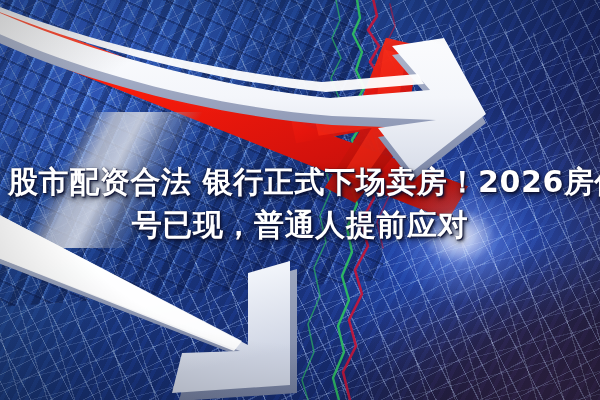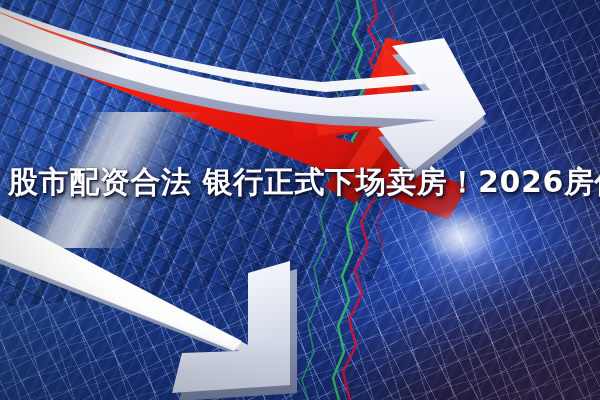--- a/index.html
+++ b/index.html
@@ -235,15 +235,16 @@
              L250,136 Z" fill="url(#wFace2)"></path>
     <path d="M-30,28 L2,-4 L252,126 L244,136 Z" fill="#ffffff" opacity=".9"></path>
   </svg>
 
   <div class="layer" id="bg-flare"></div>
   <div class="layer" id="bg-flare2"></div>
   <div class="layer vignette"></div>
 
   <div id="headline">
     <span class="tline">股市配资合法 银行正式下场卖房！2026房价信</span>
+    <span class="tline">号已现，普通人提前应对</span>
   </div>
 
 </div>
 
 </body></html>

